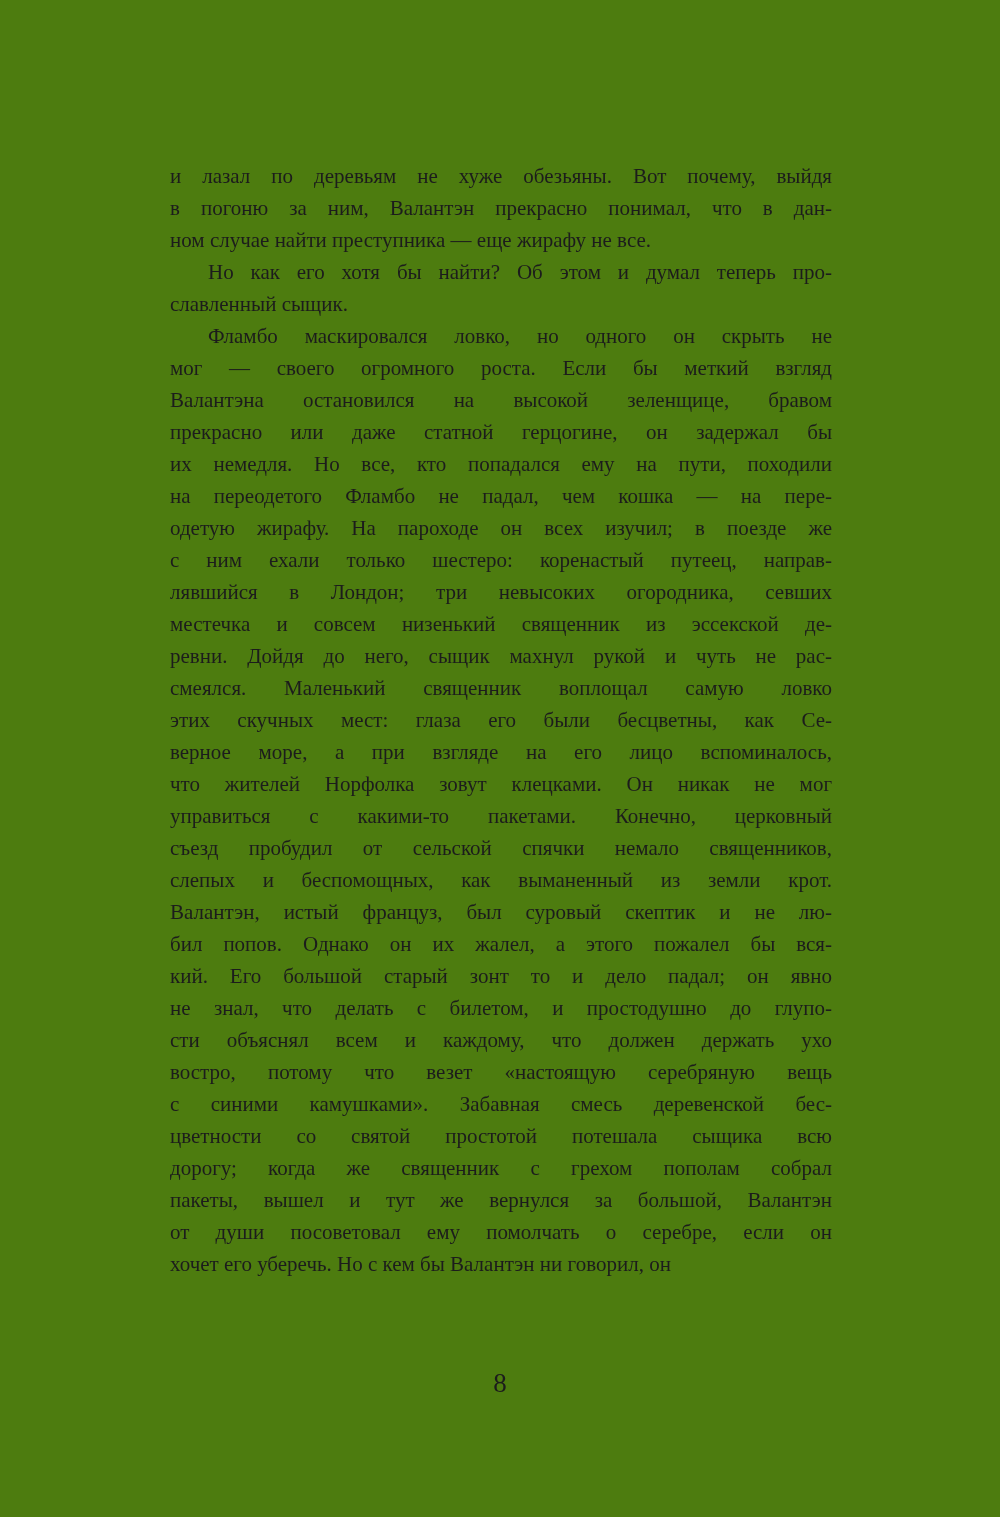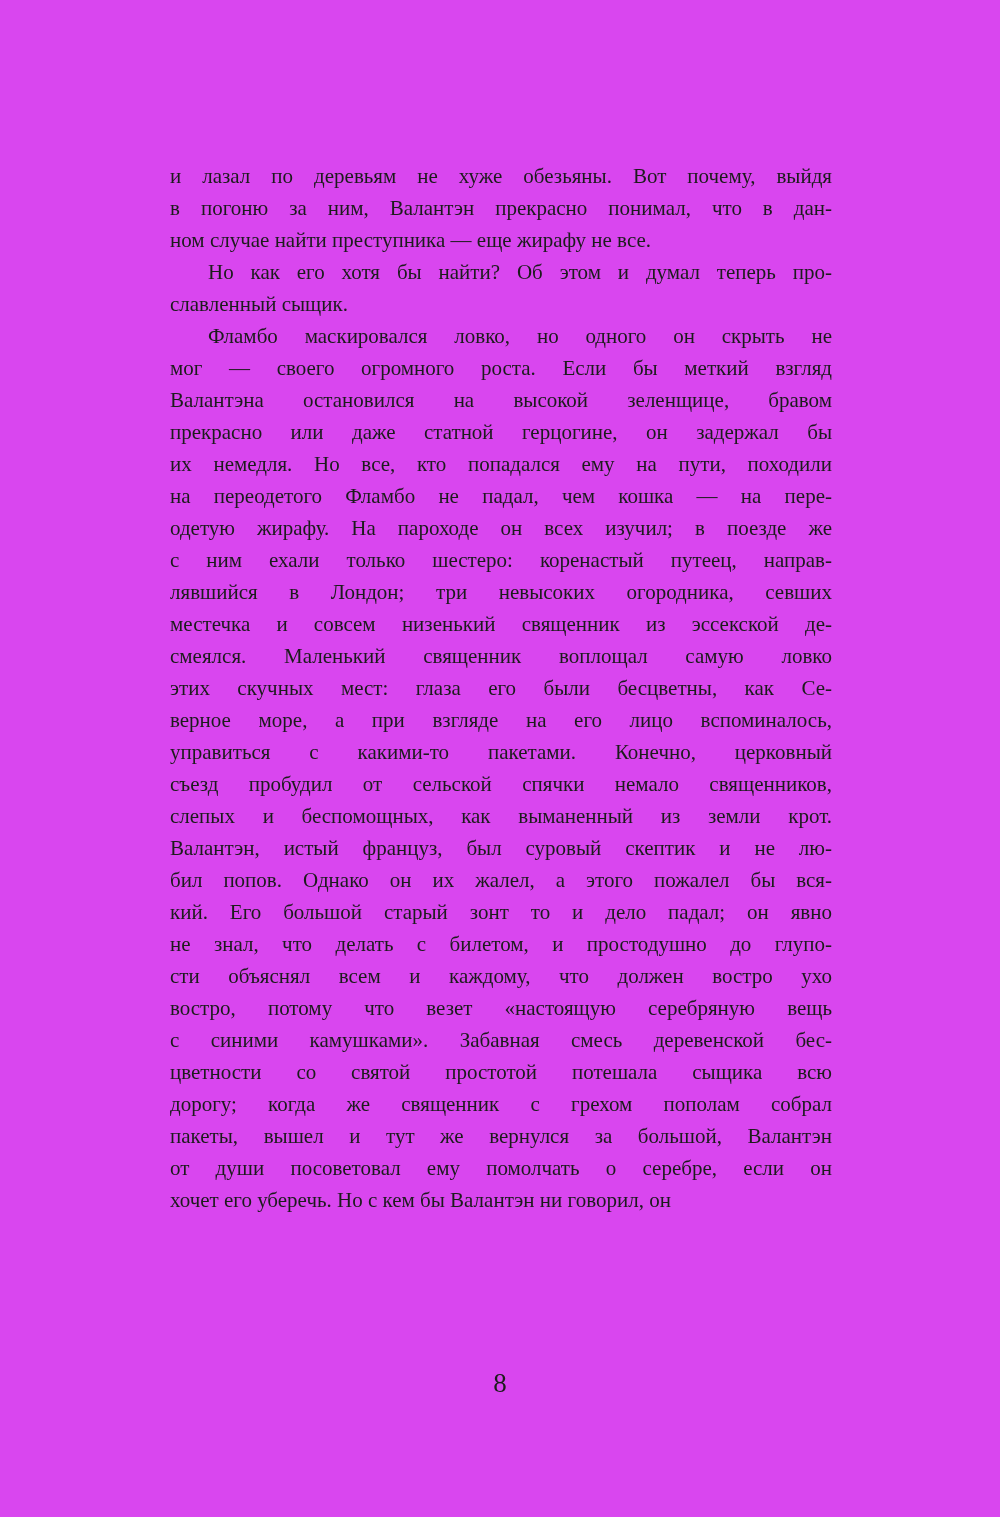--- a/index.html
+++ b/index.html
@@ -4,21 +4,21 @@
 <style>
   html, body {
     margin: 0;
     padding: 0;
     background: #ffffff;
   }
   .book-page {
     position: relative;
     width: 1000px;
     height: 1517px;
-    background: #d946ef;
+    background: #4d7c0f;
     font-family: "Liberation Serif", "DejaVu Serif", serif;
     color: #1c1c1c;
     overflow: hidden;
   }
   .text-block {
     position: absolute;
     left: 170px;
     top: 160px;
     width: 662px;
     font-size: 21px;
@@ -71,31 +71,33 @@
         <div class="line">Фламбо маскировался ловко, но одного он скрыть не</div>
         <div class="line">мог — своего огромного роста. Если бы меткий взгляд</div>
         <div class="line">Валантэна остановился на высокой зеленщице, бравом</div>
         <div class="line">прекрасно или даже статной герцогине, он задержал бы</div>
         <div class="line">их немедля. Но все, кто попадался ему на пути, походили</div>
         <div class="line">на переодетого Фламбо не падал, чем кошка — на пере-</div>
         <div class="line">одетую жирафу. На пароходе он всех изучил; в поезде же</div>
         <div class="line">с ним ехали только шестеро: коренастый путеец, направ-</div>
         <div class="line">лявшийся в Лондон; три невысоких огородника, севших</div>
         <div class="line">местечка и совсем низенький священник из эссекской де-</div>
+        <div class="line">ревни. Дойдя до него, сыщик махнул рукой и чуть не рас-</div>
         <div class="line">смеялся. Маленький священник воплощал самую ловко</div>
         <div class="line">этих скучных мест: глаза его были бесцветны, как Се-</div>
         <div class="line">верное море, а при взгляде на его лицо вспоминалось,</div>
+        <div class="line">что жителей Норфолка зовут клецками. Он никак не мог</div>
         <div class="line">управиться с какими-то пакетами. Конечно, церковный</div>
         <div class="line">съезд пробудил от сельской спячки немало священников,</div>
         <div class="line">слепых и беспомощных, как выманенный из земли крот.</div>
         <div class="line">Валантэн, истый француз, был суровый скептик и не лю-</div>
         <div class="line">бил попов. Однако он их жалел, а этого пожалел бы вся-</div>
         <div class="line">кий. Его большой старый зонт то и дело падал; он явно</div>
         <div class="line">не знал, что делать с билетом, и простодушно до глупо-</div>
-        <div class="line">сти объяснял всем и каждому, что должен востро ухо</div>
+        <div class="line">сти объяснял всем и каждому, что должен держать ухо</div>
         <div class="line">востро, потому что везет «настоящую серебряную вещь</div>
         <div class="line">с синими камушками». Забавная смесь деревенской бес-</div>
         <div class="line">цветности со святой простотой потешала сыщика всю</div>
         <div class="line">дорогу; когда же священник с грехом пополам собрал</div>
         <div class="line">пакеты, вышел и тут же вернулся за большой, Валантэн</div>
         <div class="line">от души посоветовал ему помолчать о серебре, если он</div>
         <div class="line last">хочет его уберечь. Но с кем бы Валантэн ни говорил, он</div>
       </div>
     </div>
   <div class="page-number">8</div>

